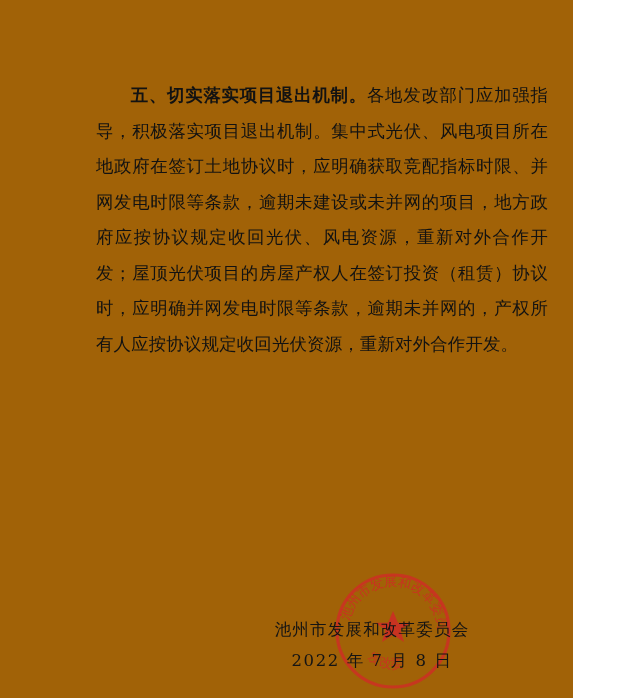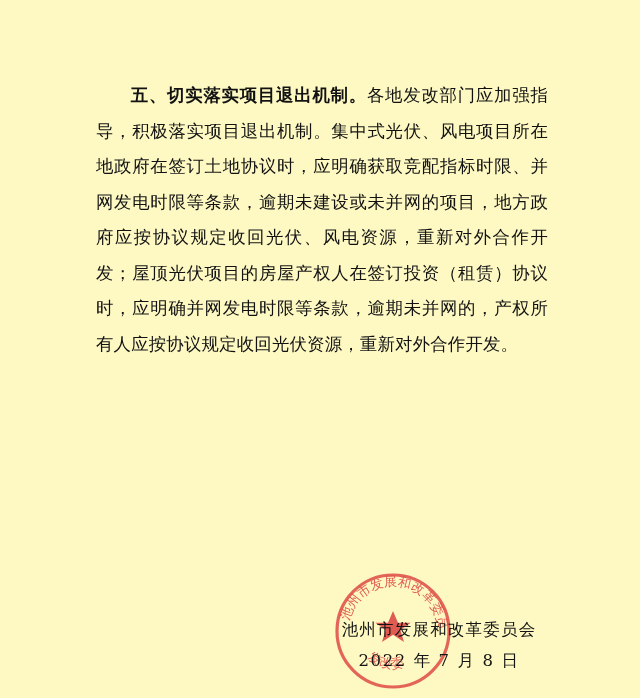--- a/index.html
+++ b/index.html
@@ -11,23 +11,23 @@
     width: 640px;
     height: 698px;
     position: relative;
     overflow: hidden;
     font-family: "DejaVu Serif", "Liberation Serif", serif;
     color: #111111;
   }
   .page {
     position: absolute;
     left: 0; top: 0;
-    width: 640px;
+    width: 573px;
     height: 698px;
-    background: #fef9c3;
+    background: #a16207;
   }
   .doc-body {
     position: absolute;
     left: 96px;
     top: 78px;
     width: 452px;
   }
   .para {
     margin: 0 0 4px 0;
     font-size: 17.4px;

